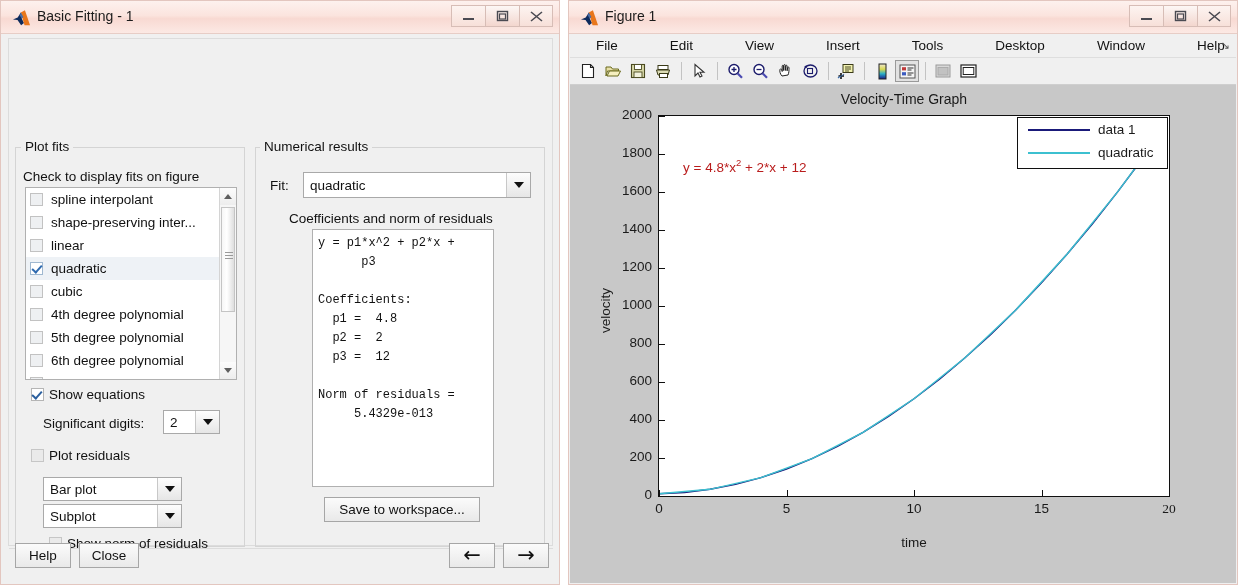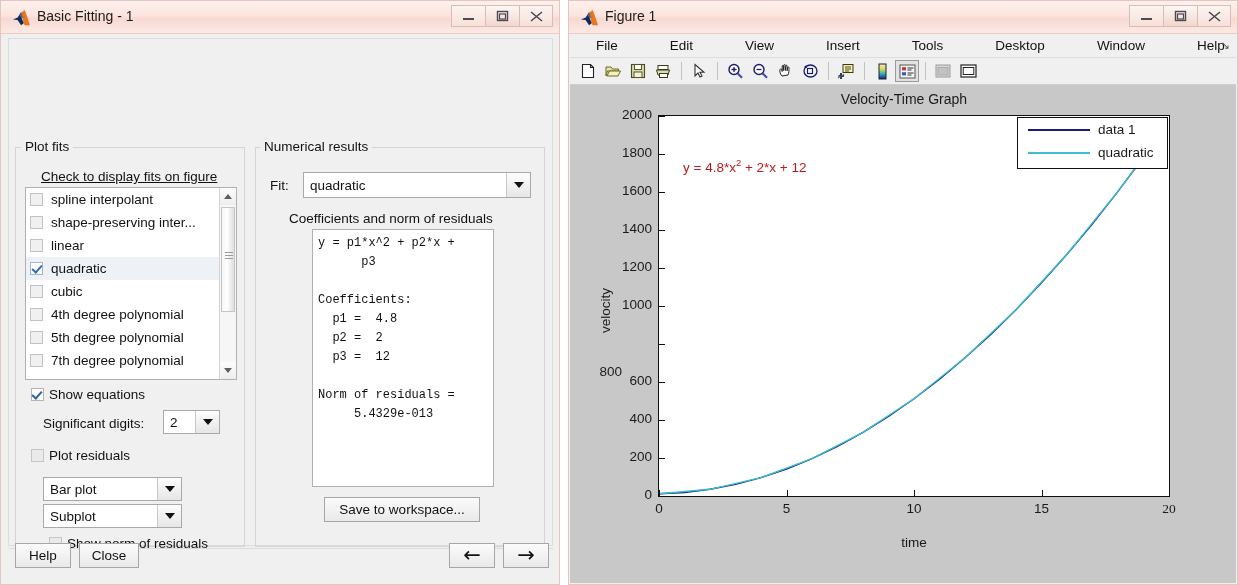--- a/index.html
+++ b/index.html
@@ -152,21 +152,21 @@
           </div>
       </div>
 
       <div class="cbx dis" style="left:18px;top:78px;"></div>
       <div class="lbl" style="left:36px;top:77px;">Center and scale x data</div>
 
       <div class="inner-panel"></div>
 
       <div class="group" style="left:14px;top:113px;width:230px;height:400px;"></div>
       <div class="glabel" style="left:20px;top:105px;">Plot fits</div>
-      <div class="lbl" style="left:40px;top:135px;text-decoration:underline;">Check to display fits on figure</div>
+      <div class="lbl" style="left:22px;top:135px;">Check to display fits on figure</div>
 
       <div id="fitsbox">
         <div id="fitrows">
             <div class="fitrow">
               <span class="rcb"></span>
               <span class="rtx">spline interpolant</span>
             </div>
             <div class="fitrow">
               <span class="rcb"></span>
               <span class="rtx">shape-preserving inter...</span>
@@ -183,20 +183,24 @@
               <span class="rcb"></span>
               <span class="rtx">cubic</span>
             </div>
             <div class="fitrow">
               <span class="rcb"></span>
               <span class="rtx">4th degree polynomial</span>
             </div>
             <div class="fitrow">
               <span class="rcb"></span>
               <span class="rtx">5th degree polynomial</span>
+            </div>
+            <div class="fitrow">
+              <span class="rcb"></span>
+              <span class="rtx">6th degree polynomial</span>
             </div>
             <div class="fitrow">
               <span class="rcb"></span>
               <span class="rtx">7th degree polynomial</span>
             </div>
           </div>
         <div id="fitscroll">
           <div class="sbbtn sbup">
               <i class="sbar-up"></i>
             </div>
@@ -436,21 +440,21 @@
 
         <div id="yticks">
             <div class="ytick" style="top: 411px; right: 586px;">0</div>
             <div class="tickmark" style="left: 89px; top: 411px; width: 6px; height: 1.3px;"></div>
             <div class="ytick" style="top: 373px; right: 586px;">200</div>
             <div class="tickmark" style="left: 89px; top: 373px; width: 6px; height: 1.3px;"></div>
             <div class="ytick" style="top: 335px; right: 586px;">400</div>
             <div class="tickmark" style="left: 89px; top: 335px; width: 6px; height: 1.3px;"></div>
             <div class="ytick" style="top: 297px; right: 586px;">600</div>
             <div class="tickmark" style="left: 89px; top: 297px; width: 6px; height: 1.3px;"></div>
-            <div class="ytick" style="top: 259px; right: 616px; margin-top: 29px;">800</div>
+            <div class="ytick" style="top: 259px; right: 586px;">800</div>
             <div class="tickmark" style="left: 89px; top: 259px; width: 6px; height: 1.3px;"></div>
             <div class="ytick" style="top: 221px; right: 586px;">1000</div>
             <div class="tickmark" style="left: 89px; top: 221px; width: 6px; height: 1.3px;"></div>
             <div class="ytick" style="top: 183px; right: 586px;">1200</div>
             <div class="tickmark" style="left: 89px; top: 183px; width: 6px; height: 1.3px;"></div>
             <div class="ytick" style="top: 145px; right: 586px;">1400</div>
             <div class="tickmark" style="left: 89px; top: 145px; width: 6px; height: 1.3px;"></div>
             <div class="ytick" style="top: 107px; right: 586px;">1600</div>
             <div class="tickmark" style="left: 89px; top: 107px; width: 6px; height: 1.3px;"></div>
             <div class="ytick" style="top: 69px; right: 586px;">1800</div>

